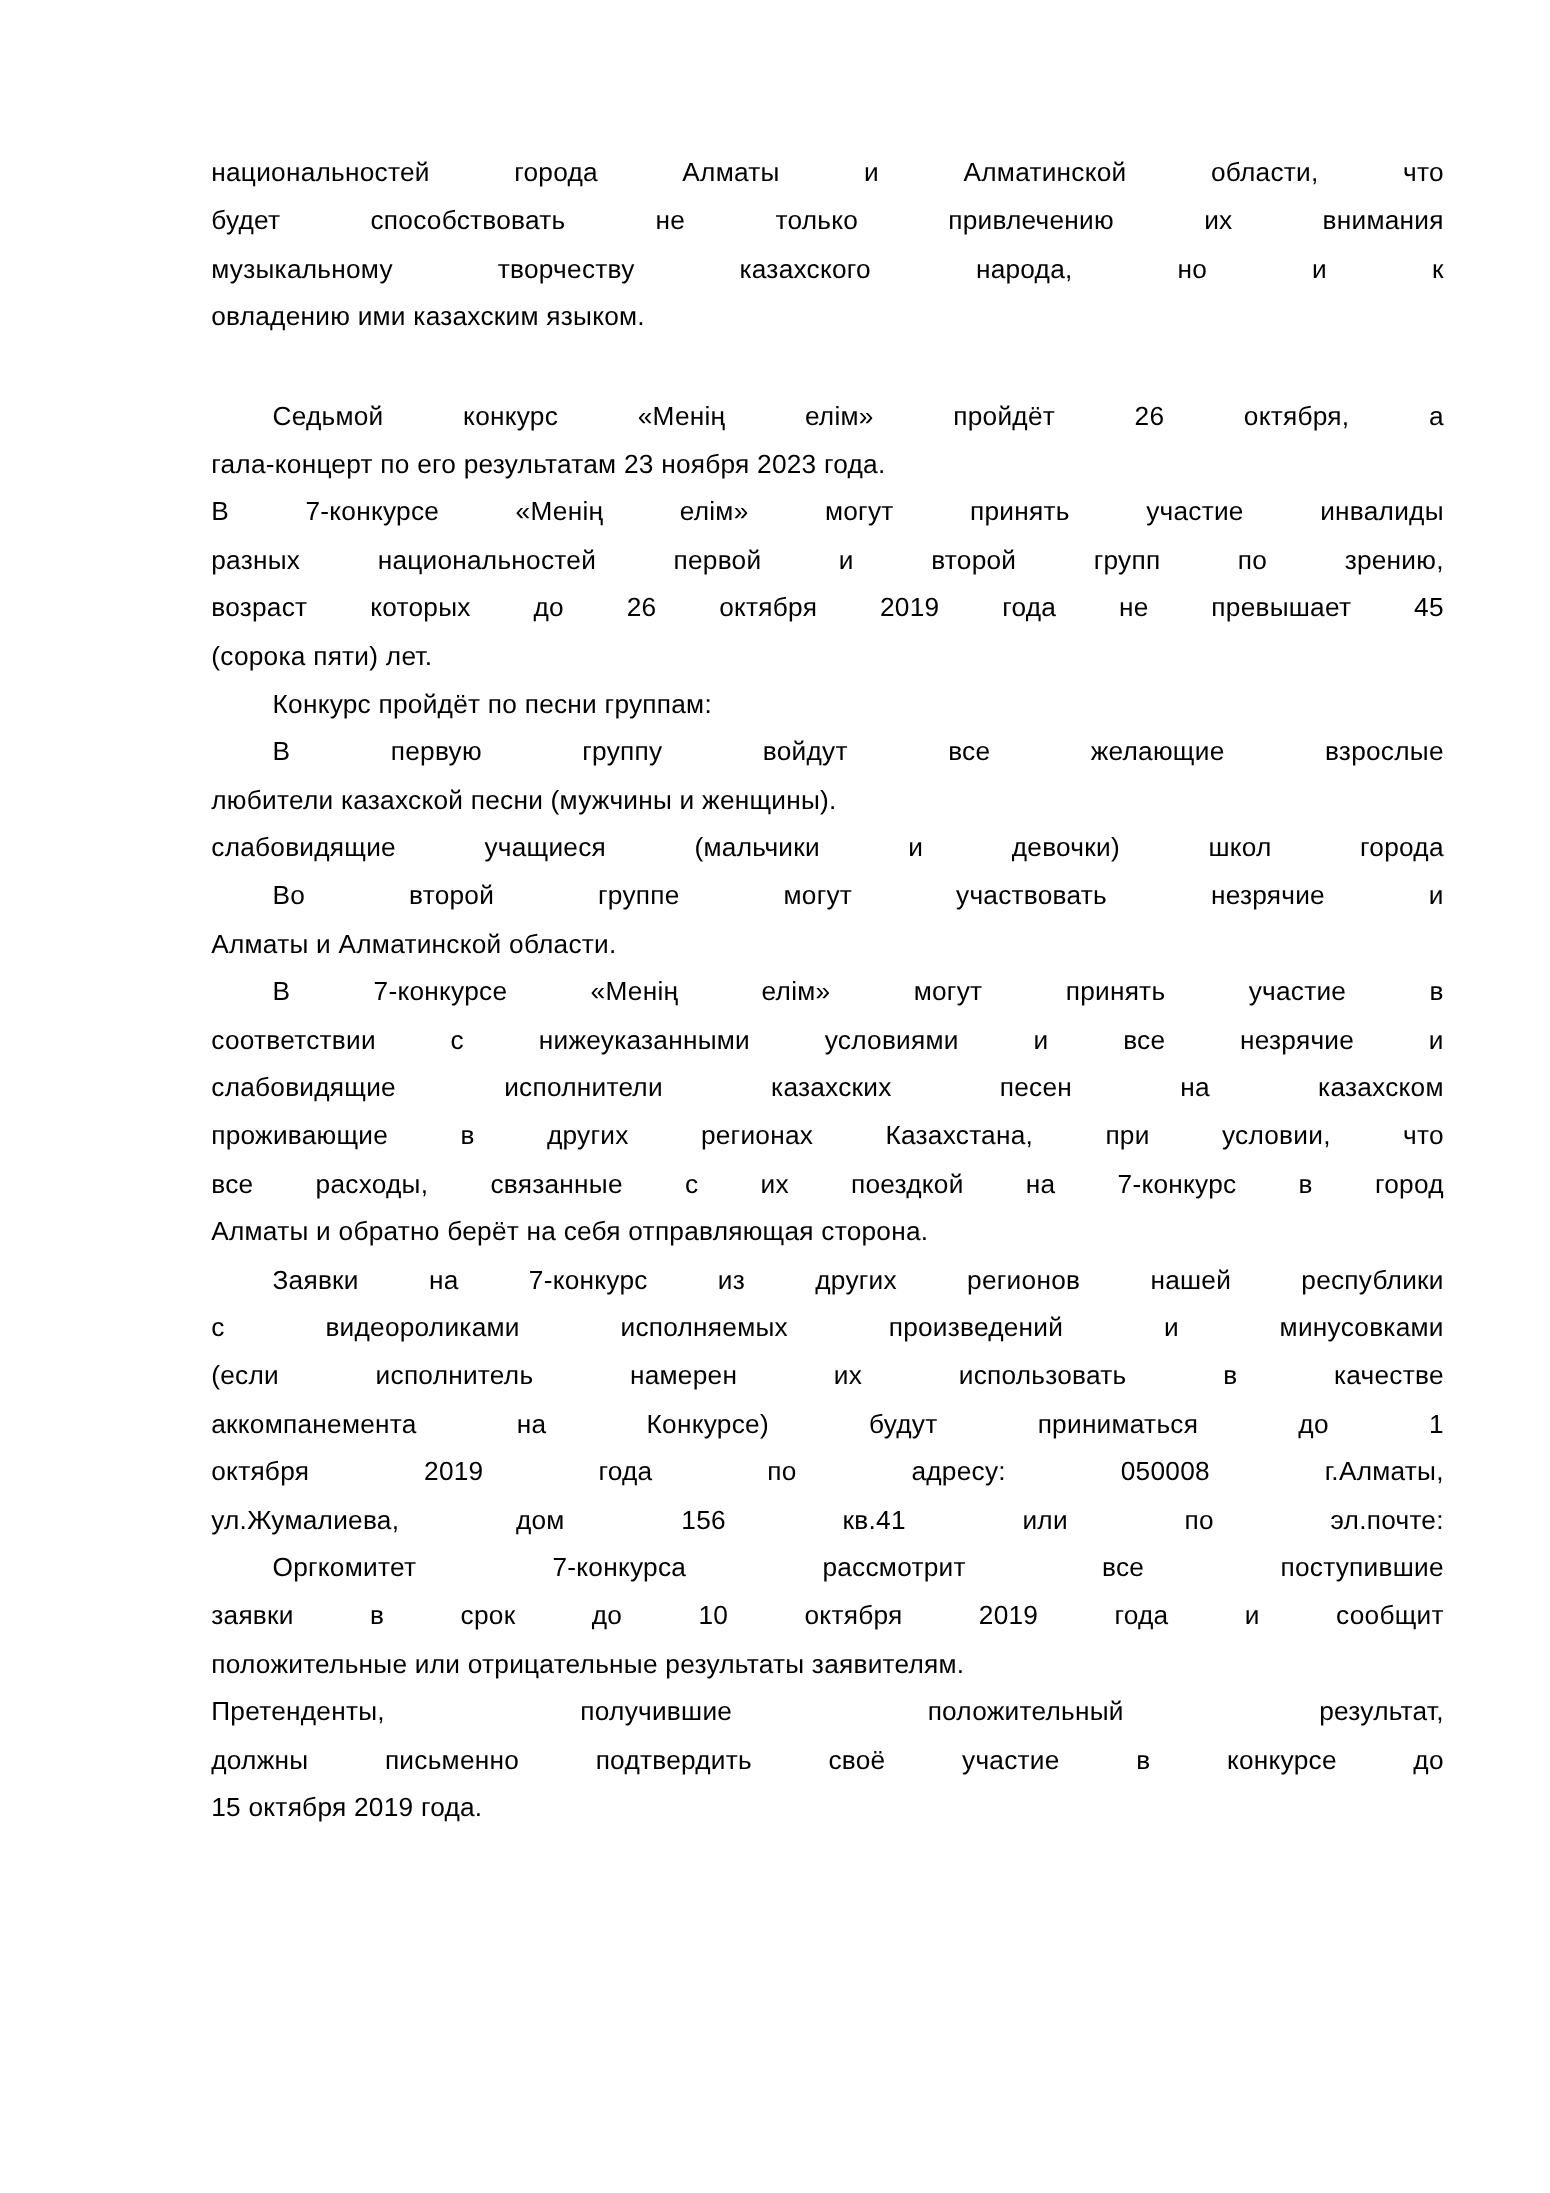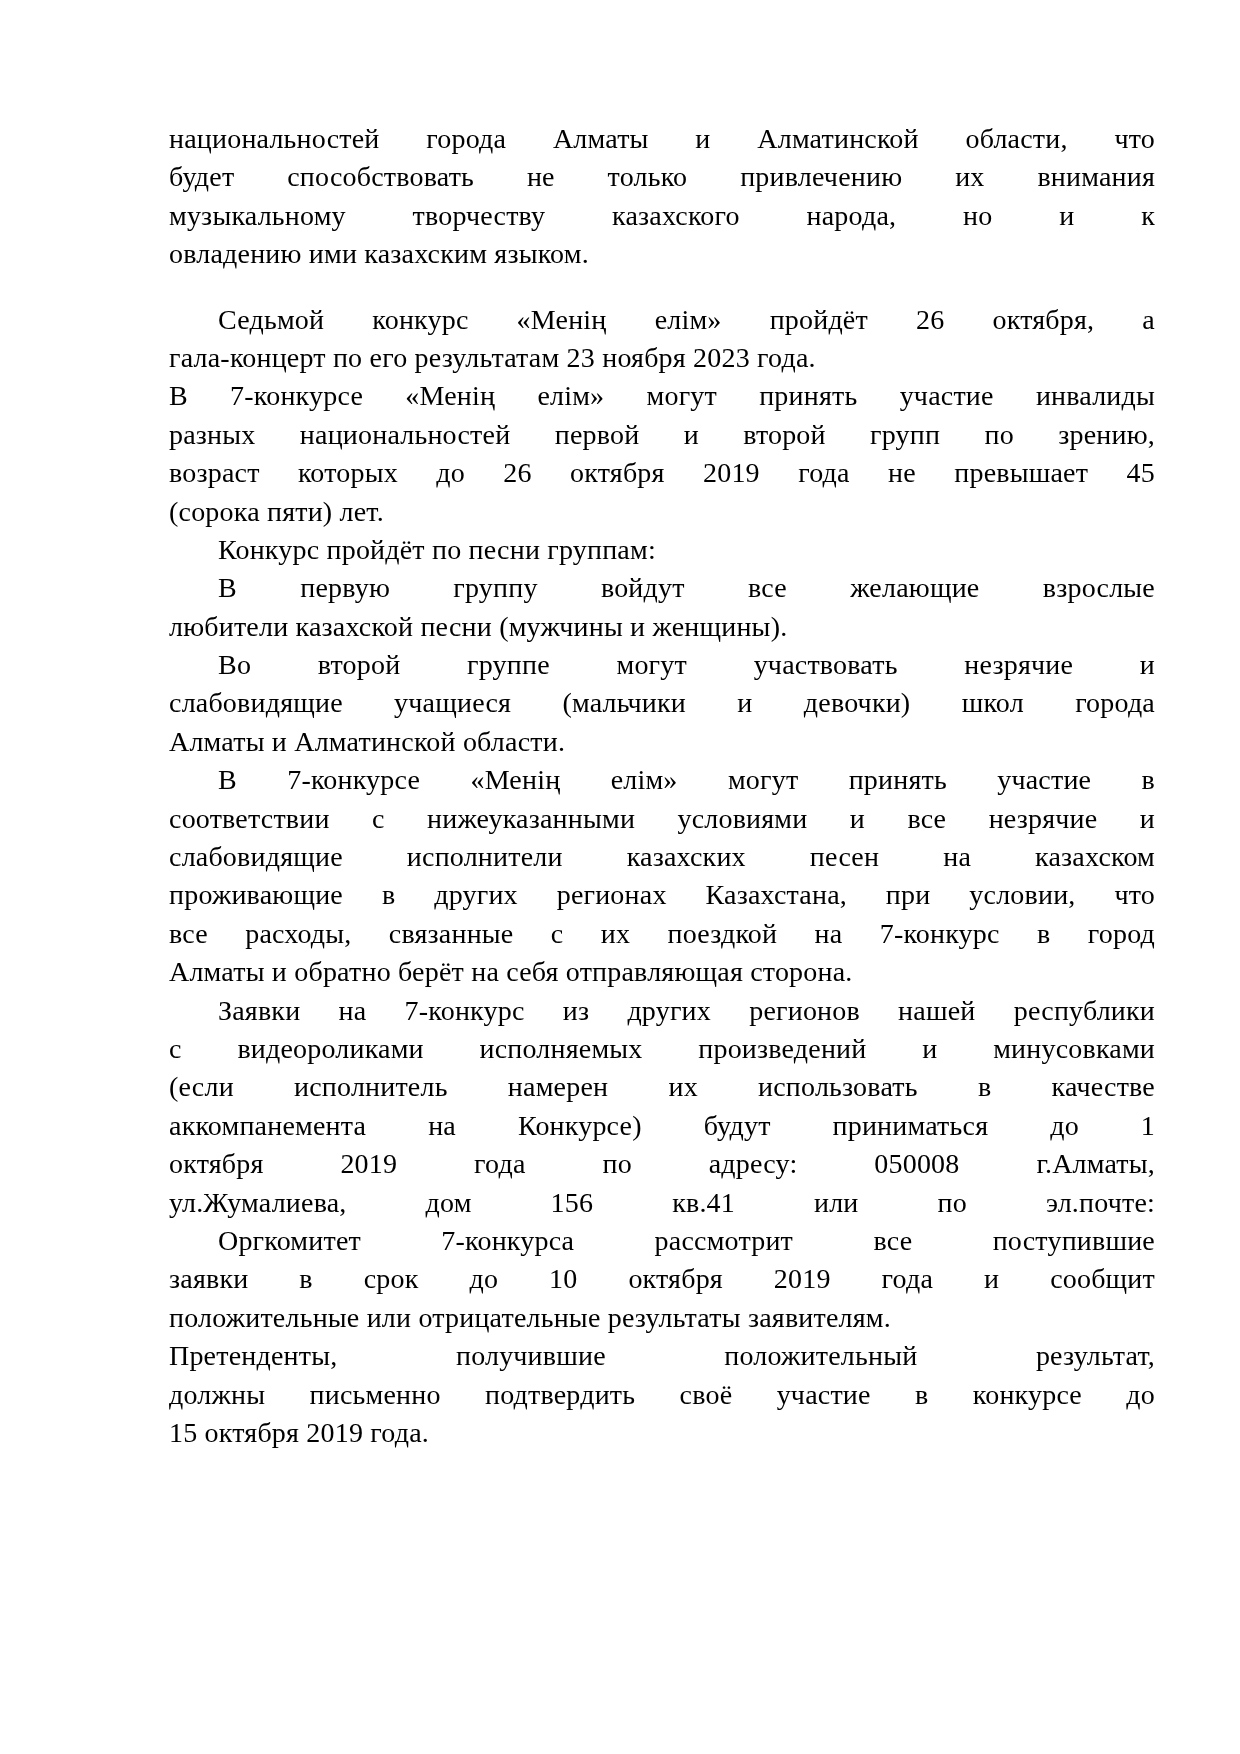--- a/index.html
+++ b/index.html
@@ -16,28 +16,27 @@
     font-family: "Liberation Sans", "DejaVu Sans", sans-serif;
     color: var(--text-color, #000000);
   }
   .doc-body {
     position: absolute;
     left: 169px;
     top: 120px;
     width: 986px;
   }
   .paragraph { margin: 0; padding: 0; }
-  .paragraph.gap-before { margin-top: 27px; }
+  .paragraph.gap-before { margin-top: 41px; }
   .line {
-    font-size: 28px;
+    font-size: 21px;
     line-height: 38.4px;
     height: 38.4px;
     text-align: left;
     letter-spacing: 0.2px;
-    font-family: Liberation Serif, serif;
   }
   .line.just {
     text-align: justify;
     text-align-last: justify;
   }
   .line.indent { text-indent: 49px; }
   .line a {
     color: var(--link-color, #0000ee);
     text-decoration: underline;
     cursor: pointer;
@@ -65,22 +64,22 @@
         <div class="line">(сорока пяти) лет.</div>
       </div>
       <div class="paragraph">
         <div class="line indent">Конкурс пройдёт по песни группам:</div>
       </div>
       <div class="paragraph">
         <div class="line just indent">В первую группу войдут все желающие взрослые</div>
         <div class="line">любители казахской песни (мужчины и женщины).</div>
       </div>
       <div class="paragraph">
+        <div class="line just">слабовидящие учащиеся (мальчики и девочки) школ города</div>
         <div class="line just indent">Во второй группе могут участвовать незрячие и</div>
-        <div class="line just">слабовидящие учащиеся (мальчики и девочки) школ города</div>
         <div class="line">Алматы и Алматинской области.</div>
       </div>
       <div class="paragraph">
         <div class="line just indent">В 7-конкурсе «Менің елім» могут принять участие в</div>
         <div class="line just">соответствии с нижеуказанными условиями и все незрячие и</div>
         <div class="line just">слабовидящие исполнители казахских песен на казахском</div>
         <div class="line just">проживающие в других регионах Казахстана, при условии, что</div>
         <div class="line just">все расходы, связанные с их поездкой на 7-конкурс в город</div>
         <div class="line">Алматы и обратно берёт на себя отправляющая сторона.</div>
       </div>

